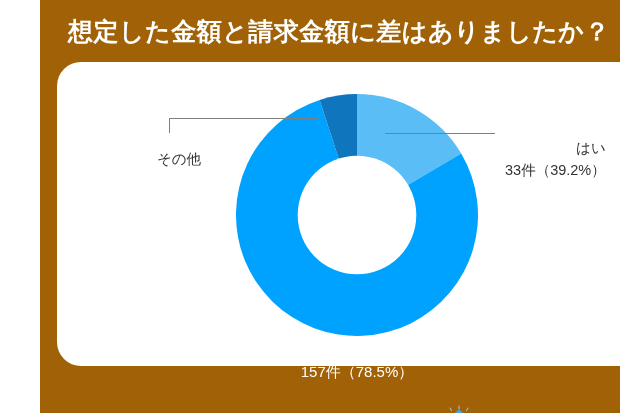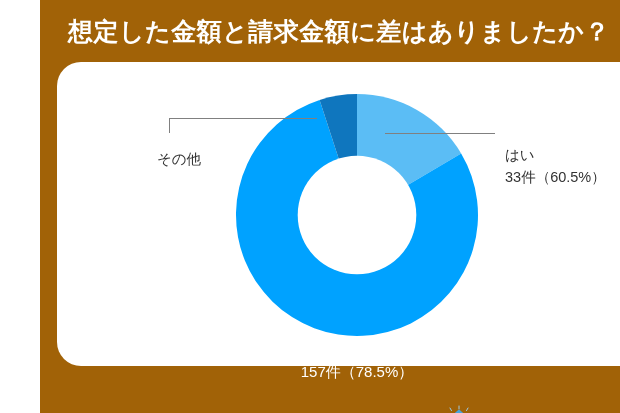--- a/index.html
+++ b/index.html
@@ -88,22 +88,22 @@
     white-space: nowrap;
   }
   #callout-other {
     left: 52px;
     top: 86px;
     width: 140px;
     text-align: center;
   }
   #callout-yes {
     left: 448px;
-    top: 82px;
-    text-align: left;
+    top: 75px;
+    text-align: right;
   }
   .callout-name { display: block; }
   .callout-value { display: block; }
   
   #callout-no {
     position: absolute;
     left: 200px;
     top: 275px;
     width: 200px;
     text-align: center;
@@ -162,21 +162,21 @@
     <div class="leader" id="leader-left-h"></div>
     <div class="leader" id="leader-left-v"></div>
     <div class="leader" id="leader-right-h"></div>
 
     <div class="callout" id="callout-other">
       <span class="callout-name">その他</span>
     </div>
 
     <div class="callout" id="callout-yes">
       <span class="callout-name">はい</span>
-      <span class="callout-value">33件（60.5%）</span>
+      <span class="callout-value">33件（39.2%）</span>
     </div>
 
     <div id="callout-no">
       <span class="callout-name">いいえ</span>
       <span class="callout-value">157件（78.5%）</span>
     </div>
 
     <div id="logo">
       <svg id="logo-mark" viewBox="0 0 48 44">
         <g fill="none" stroke="#4AA3DC" stroke-width="1.4">

